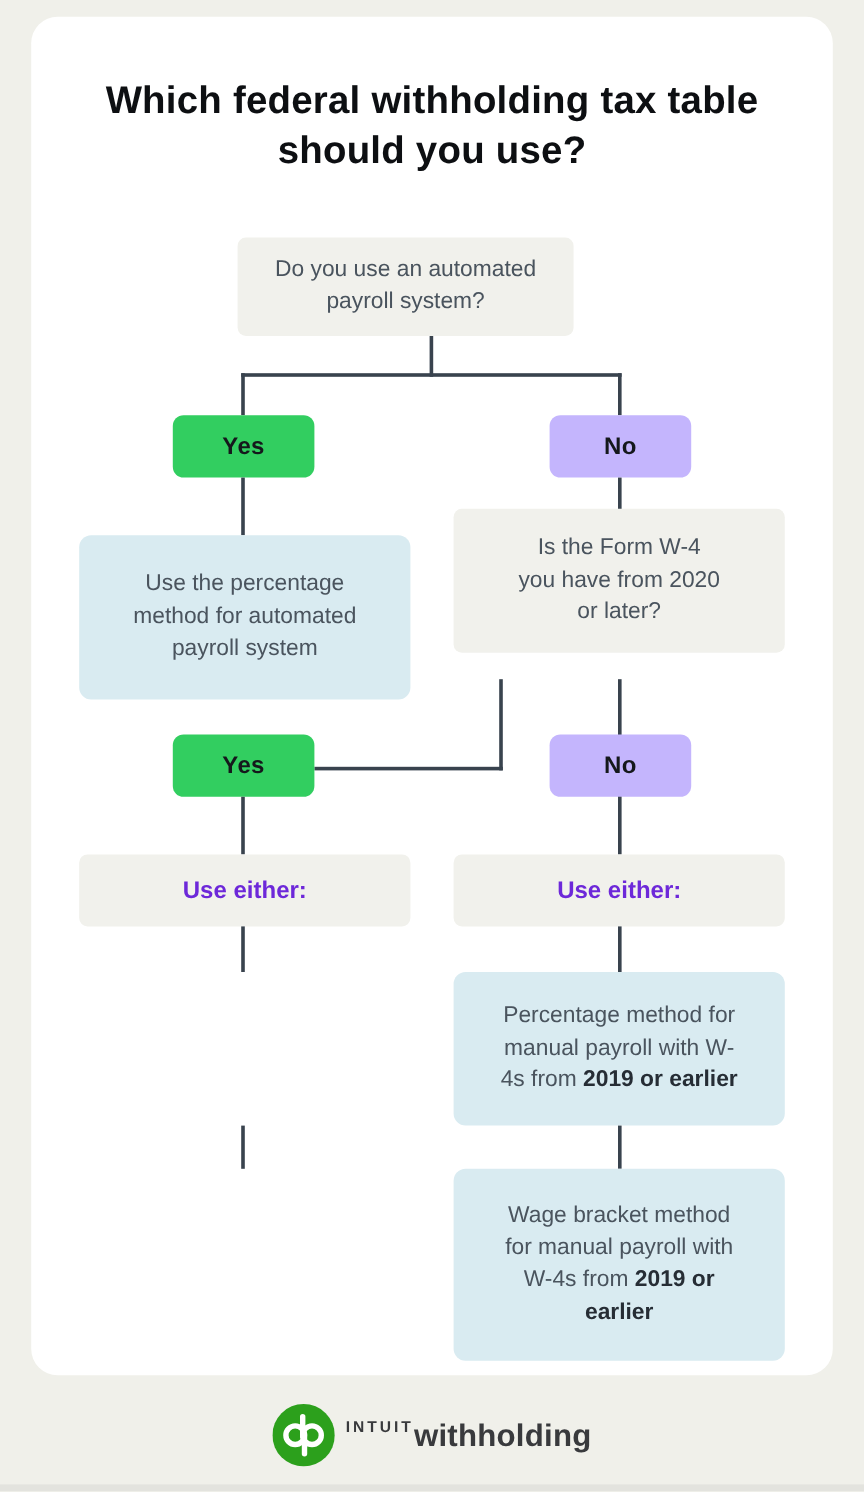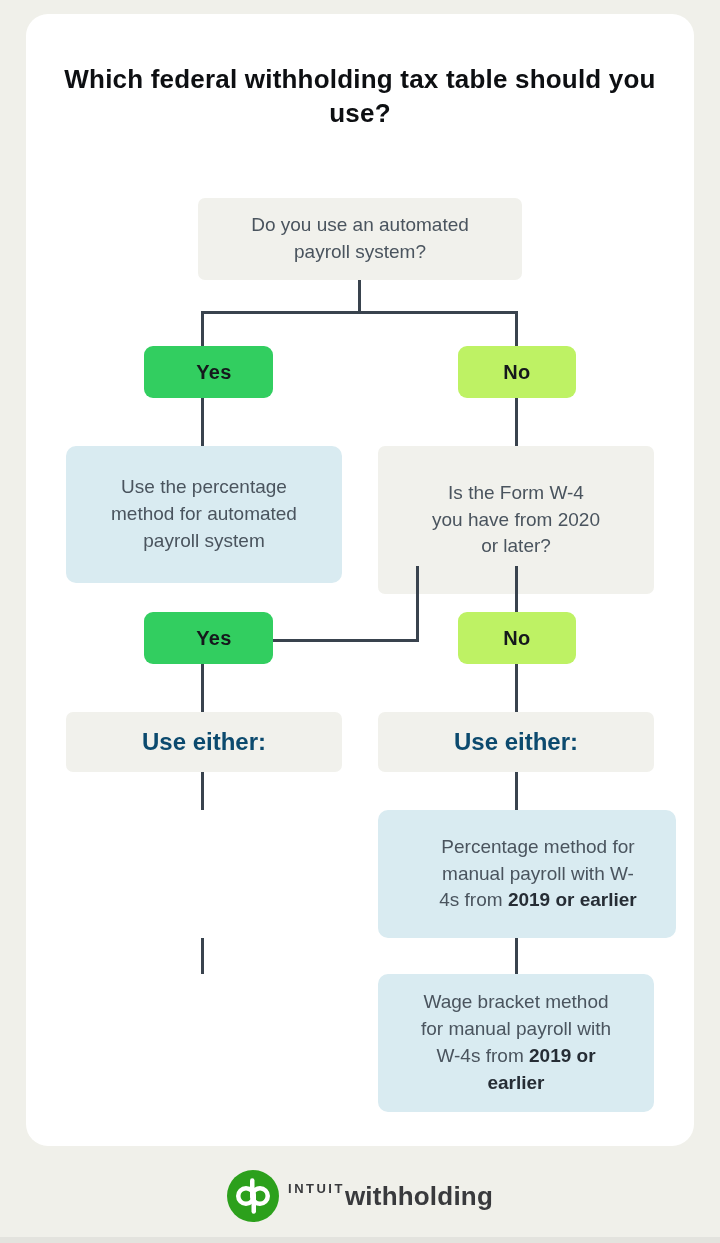--- a/index.html
+++ b/index.html
@@ -9,41 +9,41 @@
     background:#f0f0ea;
     -webkit-font-smoothing:antialiased;
   }
   .canvas{position:relative;width:720px;height:1243px;background:#f0f0ea;overflow:hidden;}
   .card{
     position:absolute;left:26px;top:14px;width:668px;height:1132px;
     background:#ffffff;border-radius:22px;
   }
   .title{
     position:absolute;left:60px;top:62px;width:600px;
-    text-align:center;font-size:26px;line-height:1.32;font-weight:800;
+    text-align:center;font-size:32px;line-height:1.32;font-weight:800;
     color:#0d0f12;letter-spacing:0.2px;
   }
   .box{
     position:absolute;display:flex;align-items:center;justify-content:center;
     text-align:center;color:#4a545e;font-size:19px;line-height:1.42;
   }
   .gray{background:#f1f1ec;border-radius:7px;}
   .blue{background:#d9ebf1;border-radius:10px;}
   .box .inner{display:inline-block;}
   .btn{
     position:absolute;width:118px;height:52px;border-radius:9px;
     display:flex;align-items:center;justify-content:center;
     font-size:20px;font-weight:800;color:#15181c;letter-spacing:0.3px;
   }
-  .green{background:#32ce60;padding-left:11px;}
-  .orange{background:#bef264;}
+  .green{background:#32ce60;}
+  .orange{background:#c4b5fd;}
   .vline,.hline{position:absolute;background:#39434e;}
   .vline{width:3px;}
   .hline{height:3px;}
-  .use-either{font-weight:700;color:#0c4a6e;font-size:24px;}
+  .use-either{font-weight:700;color:#6d28d9;font-size:20px;}
   .b{font-weight:700;color:#262d35;}
   .footer{
     position:absolute;left:0;top:1163px;width:720px;height:66px;
     display:flex;align-items:center;justify-content:center;gap:9px;
   }
   .brandtext{display:flex;flex-direction:row;align-items:flex-start;justify-content:center;}
   .brand-top{
     font-size:13px;font-weight:700;color:#393a3d;letter-spacing:2.5px;line-height:1;
   }
   .brand-bottom{
@@ -53,41 +53,41 @@
 </style>
 </head>
 <body>
 
 <div class="canvas">
 
   <div class="card"></div>
 
   <div class="title">Which federal withholding tax table should you use?</div>
 
-  <div class="box gray" style="left:198px;top:198px;width:324px;height:82px;">
+  <div class="box gray" style="left:198px;top:198px;width:280px;height:82px;">
     <span class="inner" style="max-width:260px;">Do you use an automated payroll system?</span>
   </div>
 
   <div class="vline" style="left:358px;top:280px;height:34px;"></div>
   <div class="hline" style="left:201px;top:311px;width:317px;"></div>
   <div class="vline" style="left:201px;top:311px;height:35px;"></div>
   <div class="vline" style="left:515px;top:311px;height:35px;"></div>
 
   <div class="btn green" style="left:144px;top:346px;">Yes</div>
   <div class="btn orange" style="left:458px;top:346px;">No</div>
 
   <div class="vline" style="left:201px;top:398px;height:48px;"></div>
 
   <div class="vline" style="left:515px;top:398px;height:48px;"></div>
 
   <div class="box blue" style="left:66px;top:446px;width:276px;height:137px;">
     <span class="inner" style="max-width:215px;">Use the percentage method for automated payroll system</span>
   </div>
 
-  <div class="box gray" style="left:378px;top:446px;width:276px;height:148px;">
+  <div class="box gray" style="left:378px;top:424px;width:276px;height:120px;">
     <span class="inner" style="max-width:170px;">Is the Form W-4 you have from 2020 or later?</span>
   </div>
 
   <div class="vline" style="left:416px;top:566px;height:76px;"></div>
   <div class="hline" style="left:262px;top:639px;width:157px;"></div>
 
   <div class="vline" style="left:515px;top:566px;height:146px;"></div>
 
   <div class="btn green" style="left:144px;top:612px;">Yes</div>
   <div class="btn orange" style="left:458px;top:612px;">No</div>
@@ -97,28 +97,28 @@
   <div class="box gray" style="left:66px;top:712px;width:276px;height:60px;">
     <span class="inner use-either">Use either:</span>
   </div>
   <div class="box gray" style="left:378px;top:712px;width:276px;height:60px;">
     <span class="inner use-either">Use either:</span>
   </div>
 
   <div class="vline" style="left:201px;top:772px;height:38px;"></div>
   <div class="vline" style="left:515px;top:772px;height:38px;"></div>
 
-  <div class="box blue" style="left:378px;top:810px;width:276px;height:128px;padding-left:22px;">
+  <div class="box blue" style="left:378px;top:810px;width:276px;height:128px;">
     <span class="inner" style="max-width:200px;"><span>Percentage method for manual payroll with W-4s from</span> <span class="b">2019 or earlier</span></span>
   </div>
 
   <div class="vline" style="left:201px;top:938px;height:36px;"></div>
   <div class="vline" style="left:515px;top:938px;height:36px;"></div>
 
-  <div class="box blue" style="left:378px;top:974px;width:276px;height:138px;">
+  <div class="box blue" style="left:378px;top:974px;width:276px;height:160px;">
     <span class="inner" style="max-width:210px;"><span>Wage bracket method for manual payroll with W-4s from</span> <span class="b">2019 or earlier</span></span>
   </div>
 
   <div class="footer">
     <span style="display:inline-flex;">
       <svg width="52" height="52" viewBox="0 0 52 52">
         <circle cx="26" cy="26" r="26" fill="#2ca01c"></circle>
         <g stroke="#ffffff" stroke-width="4.5" fill="none" stroke-linecap="round">
           <circle cx="19" cy="26" r="7.75"></circle>
           <circle cx="33" cy="26" r="7.75"></circle>

